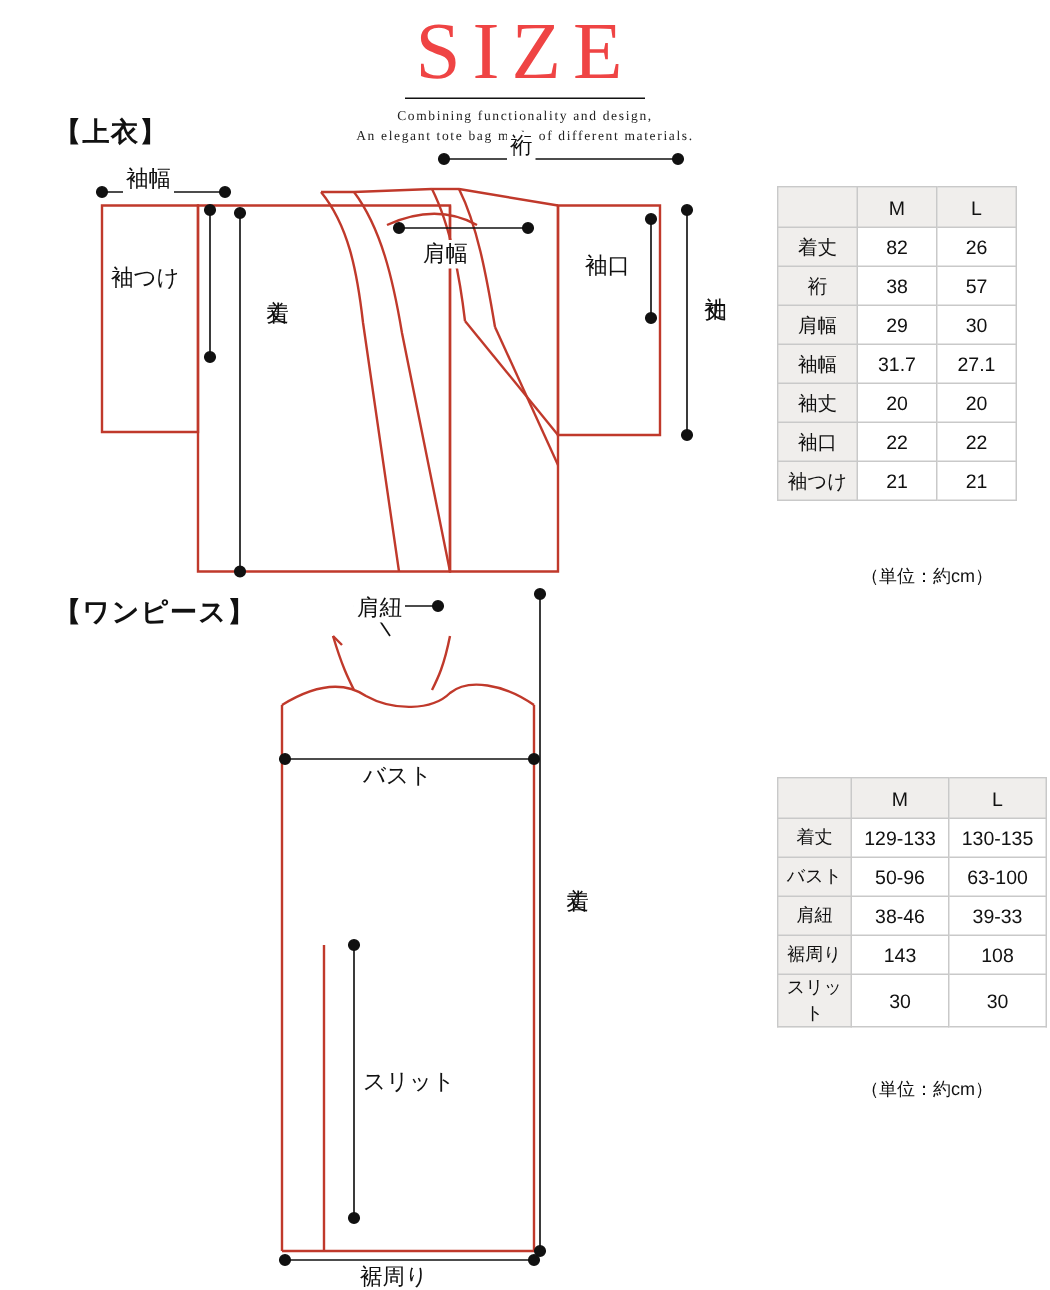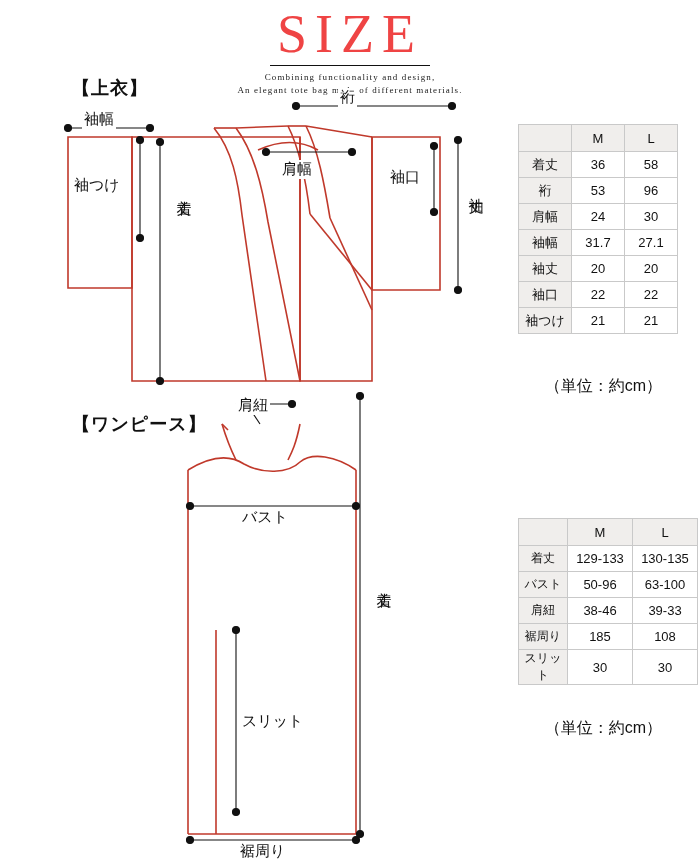--- a/index.html
+++ b/index.html
@@ -47,24 +47,23 @@
     line-height: 1.45;
   }
 
   
   .section-label {
     position: absolute;
     font-size: 18px;
     font-weight: bold;
     letter-spacing: 1px;
     color: #111;
-    margin-left: 36px;
   }
   #label-jouui { left: 36px; top: 76px; }
-  #label-onepiece { left: 36px; top: 412px; }
+  #label-onepiece { left: 36px; top: 396px; }
 
   
   .canvas {
     position: absolute;
     left: 0;
     top: 0;
     width: 700px;
     height: 860px;
     pointer-events: none;
   }
@@ -109,21 +108,21 @@
   #table-top { left: 518px; top: 124px; }
   #table-top td:first-child { width: 48px; }
   #table-top td:nth-child(2), #table-top td:nth-child(3) { width: 48px; }
 
   #table-dress { left: 518px; top: 518px; }
   #table-dress td:first-child { width: 44px; font-size: 12px; }
   #table-dress td:nth-child(2), #table-dress td:nth-child(3) { width: 60px; }
 
   .unit-note {
     position: absolute;
-    font-size: 16px;
+    font-size: 12px;
     color: #111;
     width: 144px;
     text-align: right;
   }
   #unit-top { left: 518px; top: 376px; }
   #unit-dress { left: 518px; top: 718px; }
 </style>
 </head>
 <body>
 
@@ -255,31 +254,31 @@
   <thead>
     <tr>
       <td></td>
       <td>M</td>
       <td>L</td>
     </tr>
   </thead>
   <tbody>
     <tr>
       <td>着丈</td>
-      <td>36</td>
-      <td>58</td>
+      <td>82</td>
+      <td>26</td>
     </tr>
     <tr>
       <td>裄</td>
-      <td>53</td>
-      <td>96</td>
+      <td>38</td>
+      <td>57</td>
     </tr>
     <tr>
       <td>肩幅</td>
-      <td>24</td>
+      <td>29</td>
       <td>30</td>
     </tr>
     <tr>
       <td>袖幅</td>
       <td>31.7</td>
       <td>27.1</td>
     </tr>
     <tr>
       <td>袖丈</td>
       <td>20</td>
@@ -318,21 +317,21 @@
       <td>50-96</td>
       <td>63-100</td>
     </tr>
     <tr>
       <td>肩紐</td>
       <td>38-46</td>
       <td>39-33</td>
     </tr>
     <tr>
       <td>裾周り</td>
-      <td>185</td>
+      <td>143</td>
       <td>108</td>
     </tr>
     <tr>
       <td>スリット</td>
       <td>30</td>
       <td>30</td>
     </tr>
   </tbody>
 </table>
 <div class="unit-note" id="unit-dress">（単位：約cm）</div>

